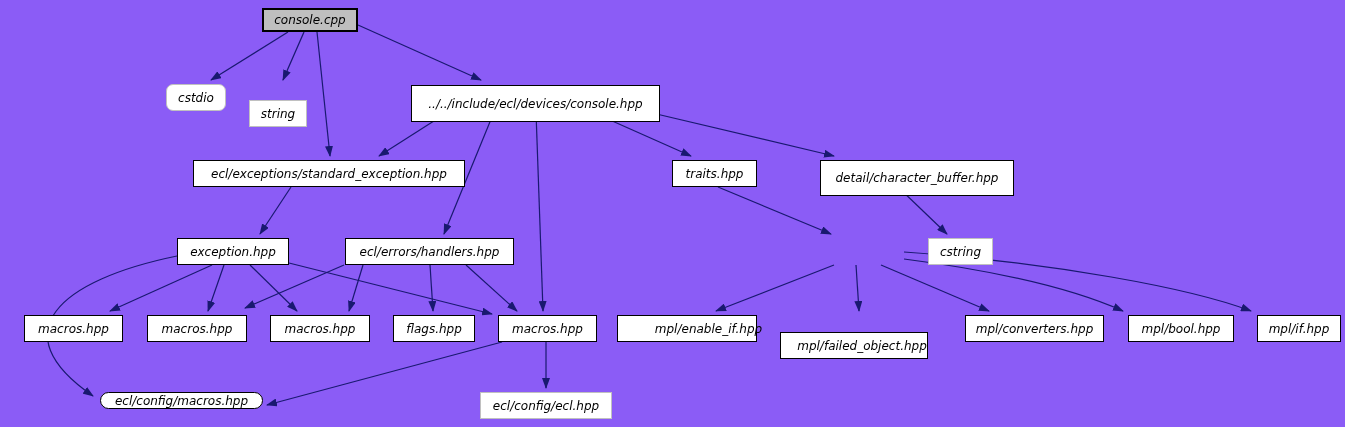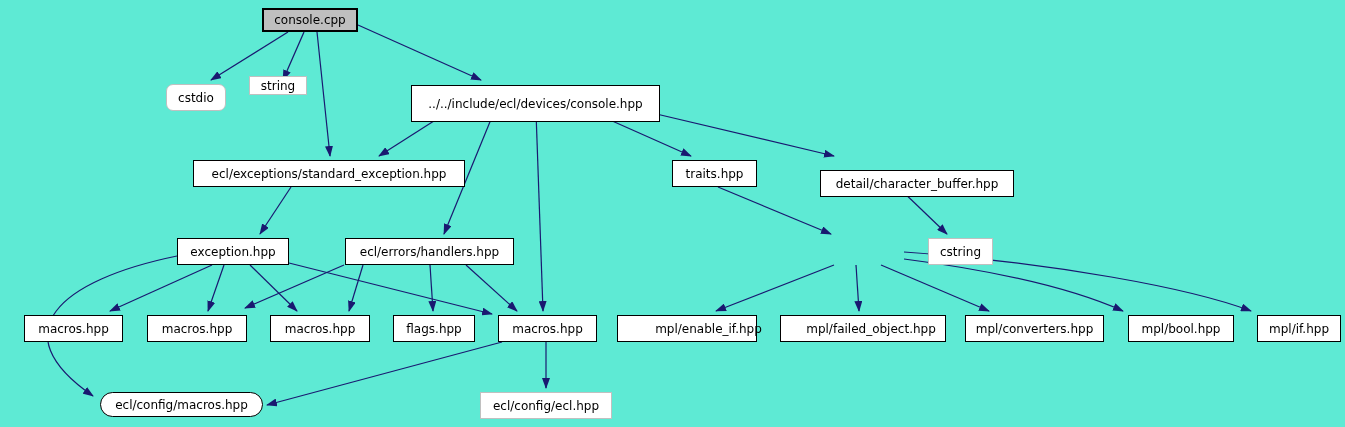--- a/index.html
+++ b/index.html
@@ -1,21 +1,22 @@
 <!DOCTYPE html>
 <html><head>
 <meta charset="utf-8">
 <style>
   html,body{margin:0;padding:0;background:#ffffff;}
   #canvas{
     position:relative;
     width:1345px;height:427px;
-    background:#5eead4;
+    background:#8b5cf6;
     font-family:"DejaVu Sans","Liberation Sans",sans-serif;
     overflow:hidden;
+    font-style:italic;
   }
   #edge-layer{position:absolute;left:0;top:0;width:1345px;height:427px;}
   .node{
     position:absolute;
     display:flex;align-items:center;justify-content:center;
     box-sizing:border-box;
     background:#ffffff;
     border:1px solid #000000;
     color:#000000;
     font-size:12px;
@@ -64,33 +65,33 @@
       <path d="M 502 342 L 267 405" fill="none" stroke="#191970" stroke-width="1.2" marker-end="url(#arrow)"></path>
       <path d="M 546 342 L 546 388" fill="none" stroke="#191970" stroke-width="1.2" marker-end="url(#arrow)"></path>
     </svg>
 
 <div class="node source" style="left: 262px; top: 8px; width: 96px; height: 24px;">
       <span>console.cpp</span>
     </div>
     <div class="node external" style="left: 166px; top: 84px; width: 60px; height: 27px; border-radius: 7px;">
       <span>cstdio</span>
     </div>
-    <div class="node external" style="left: 249px; top: 76px; width: 58px; height: 19px;">
+    <div class="node external" style="left: 249px; top: 100px; width: 58px; height: 27px;">
       <span>string</span>
     </div>
     <div class="node internal" style="left: 411px; top: 85px; width: 249px; height: 37px;">
       <span>../../include/ecl/devices/console.hpp</span>
     </div>
     <div class="node internal" style="left: 193px; top: 160px; width: 272px; height: 27px;">
       <span>ecl/exceptions/standard_exception.hpp</span>
     </div>
     <div class="node internal" style="left: 672px; top: 160px; width: 85px; height: 27px;">
       <span>traits.hpp</span>
     </div>
-    <div class="node internal" style="left: 820px; top: 160px; width: 194px; height: 27px; margin-top: 10px;">
+    <div class="node internal" style="left: 820px; top: 160px; width: 194px; height: 36px;">
       <span>detail/character_buffer.hpp</span>
     </div>
     <div class="node internal" style="left: 177px; top: 238px; width: 112px; height: 27px;">
       <span>exception.hpp</span>
     </div>
     <div class="node internal" style="left: 345px; top: 238px; width: 169px; height: 27px;">
       <span>ecl/errors/handlers.hpp</span>
     </div>
     <div class="node external" style="left: 928px; top: 238px; width: 65px; height: 27px;">
       <span>cstring</span>
@@ -106,31 +107,31 @@
     </div>
     <div class="node internal" style="left: 393px; top: 315px; width: 82px; height: 27px;">
       <span>flags.hpp</span>
     </div>
     <div class="node internal" style="left: 498px; top: 315px; width: 99px; height: 27px;">
       <span>macros.hpp</span>
     </div>
     <div class="node internal" style="left: 617px; top: 315px; width: 140px; height: 27px; padding-left: 43px;">
       <span>mpl/enable_if.hpp</span>
     </div>
-    <div class="node internal" style="left: 780px; top: 315px; width: 166px; height: 27px; padding-left: 16px;">
+    <div class="node internal" style="left: 780px; top: 332px; width: 148px; height: 27px; padding-left: 16px;">
       <span>mpl/failed_object.hpp</span>
     </div>
     <div class="node internal" style="left: 965px; top: 315px; width: 139px; height: 27px;">
       <span>mpl/converters.hpp</span>
     </div>
     <div class="node internal" style="left: 1128px; top: 315px; width: 106px; height: 27px;">
       <span>mpl/bool.hpp</span>
     </div>
     <div class="node internal" style="left: 1257px; top: 315px; width: 84px; height: 27px;">
       <span>mpl/if.hpp</span>
     </div>
-    <div class="node internal" style="left: 100px; top: 392px; width: 163px; height: 25px; border-radius: 13px;">
+    <div class="node internal" style="left: 100px; top: 392px; width: 163px; height: 17px; border-radius: 13px;">
       <span>ecl/config/macros.hpp</span>
     </div>
     <div class="node external" style="left: 480px; top: 392px; width: 132px; height: 27px;">
       <span>ecl/config/ecl.hpp</span>
     </div>
   </div>
 
 </body></html>

